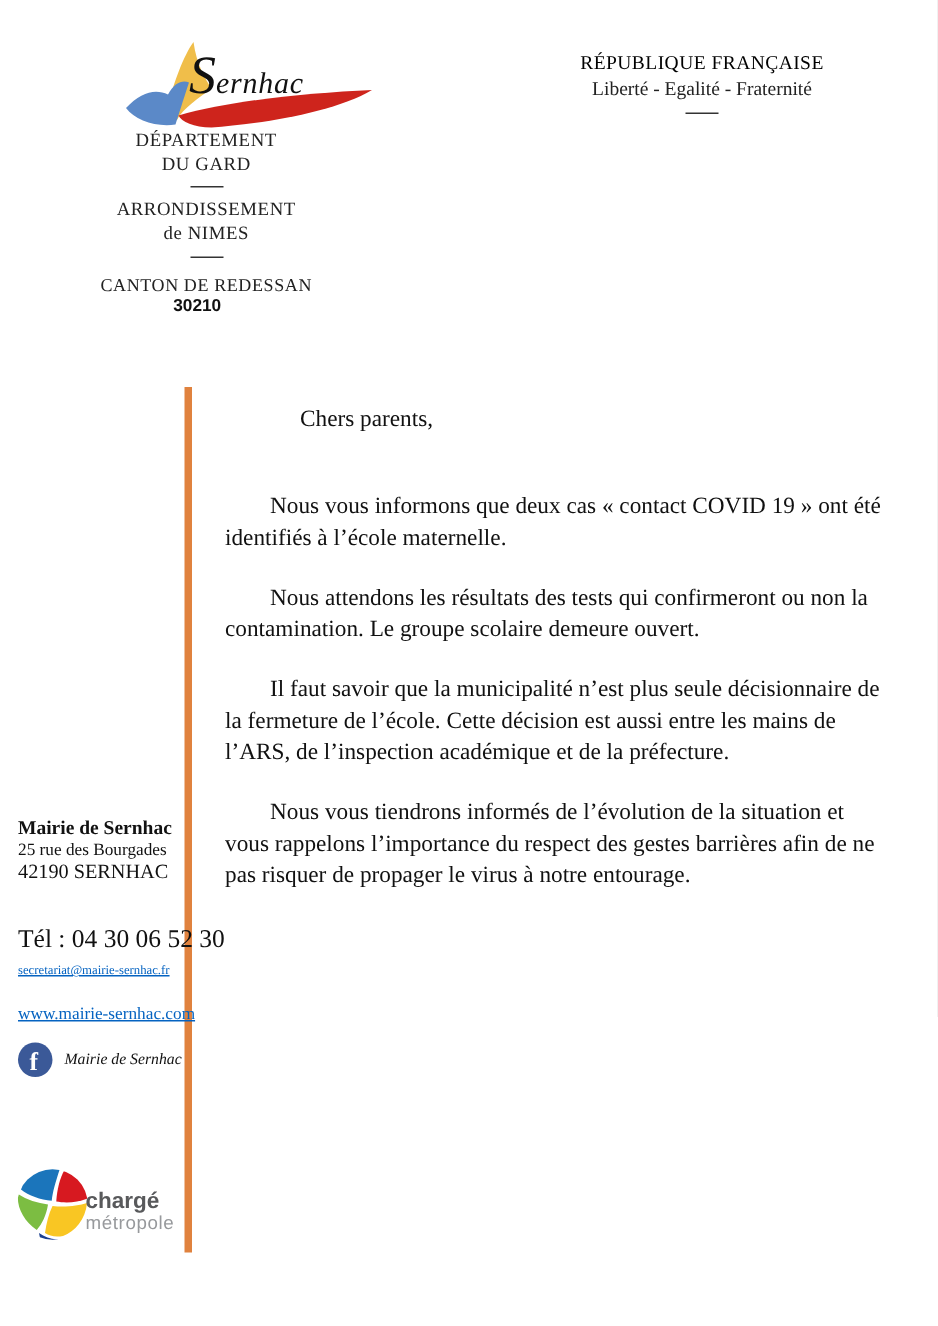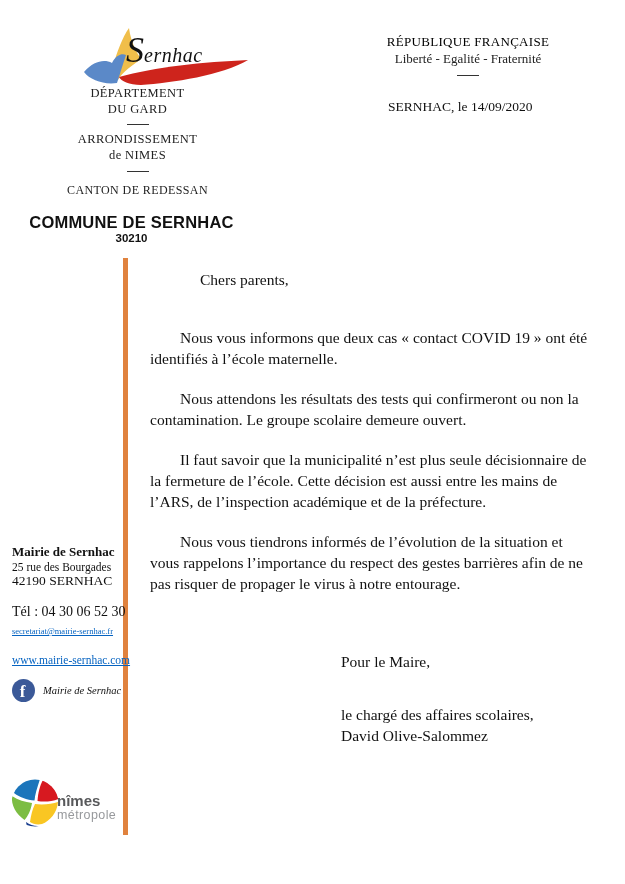--- a/index.html
+++ b/index.html
@@ -42,21 +42,21 @@
   .letter p.para { text-indent:30px; margin-bottom:19px; }
 
   .signature { position:absolute; left:341px; top:651px; font-size:15.5px; line-height:21px; color:#111; }
   .sig-1 { margin-bottom:32px; }
 
   
   .sidebar { position:absolute; left:12px; top:544px; width:112px; color:#111; }
   .sb-title { font-weight:bold; font-size:13px; white-space:nowrap; }
   .sb-addr1 { font-size:11.5px; margin-top:1px; white-space:nowrap; }
   .sb-addr2 { font-size:13.5px; white-space:nowrap; }
-  .sb-phone { font-size:14px; margin-top:15px; white-space:nowrap; }
+  .sb-phone { font-size:17px; margin-top:27px; white-space:nowrap; }
   .sb-email { display:inline-block; font-size:8.5px; text-decoration:underline; margin-top:2px; white-space:nowrap; cursor:pointer; }
   .sb-web   { display:inline-block; font-size:11.5px; text-decoration:underline; margin-top:16px; white-space:nowrap; cursor:pointer; }
   .sb-fb { display:flex; align-items:center; gap:8px; margin-top:11px; }
   .fb-icon { width:23px; height:23px; border-radius:50%; color:#fff; flex:0 0 auto;
              display:flex; align-items:center; justify-content:center;
              font-family:"Liberation Serif", serif; font-weight:bold; font-size:17px; cursor:pointer; }
   .fb-icon span { position:relative; top:1px; left:-1px; }
   .fb-label { font-style:italic; font-size:10.5px; white-space:nowrap; }
 
   
@@ -82,46 +82,39 @@
       <div class="logo-script"><span class="initial">S</span><span class="rest">ernhac</span></div>
     </div>
 
     <div class="hl-line">DÉPARTEMENT</div>
     <div class="hl-line">DU GARD</div>
     <div class="divider"></div>
     <div class="hl-line">ARRONDISSEMENT</div>
     <div class="hl-line">de NIMES</div>
     <div class="divider"></div>
     <div class="canton">CANTON DE REDESSAN</div>
-    <div class="commune">COMMUNE DE SERNHAC</div>
     <div class="postal">30210</div>
   </div>
 
   <div class="header-right">
     <div class="hr-line1">RÉPUBLIQUE FRANÇAISE</div>
     <div class="hr-line2">Liberté  -  Egalité  -  Fraternité</div>
     <div class="divider"></div>
-    <div class="date-line">SERNHAC, le 14/09/2020</div>
   </div>
 
   <div class="vline" style="background: rgb(224, 130, 62);"></div>
 
   <div class="letter">
     <div class="salutation">Chers parents,</div>
     <p class="para">Nous vous informons que deux cas « contact COVID 19 » ont été identifiés à l’école maternelle.</p>
     <p class="para">Nous attendons les résultats des tests qui confirmeront ou non la contamination. Le groupe scolaire demeure ouvert.</p>
     <p class="para">Il faut savoir que la municipalité n’est plus seule décisionnaire de la fermeture de l’école. Cette décision est aussi entre les mains de l’ARS, de l’inspection académique et de la préfecture.</p>
     <p class="para">Nous vous tiendrons informés de l’évolution de la situation et vous rappelons l’importance du respect des gestes barrières afin de ne pas risquer de propager le virus à notre entourage.</p>
   </div>
 
-  <div class="signature">
-    <div class="sig-1">Pour le Maire,</div>
-    <div>le chargé des affaires scolaires,</div>
-    <div>David Olive-Salommez</div>
-  </div>
 
   <div class="sidebar">
     <div class="sb-title">Mairie de Sernhac</div>
     <div class="sb-addr1">25 rue des Bourgades</div>
     <div class="sb-addr2">42190 SERNHAC</div>
     <div class="sb-phone">Tél : 04 30 06 52 30</div>
     <a class="sb-email" style="color: rgb(5, 99, 193); text-align: center;">secretariat@mairie-sernhac.fr</a>
     <br>
     <a class="sb-web" style="color: rgb(5, 99, 193);">www.mairie-sernhac.com</a>
     <div class="sb-fb">
@@ -140,18 +133,18 @@
       <g clip-path="url(#globeclip)">
         <rect width="100" height="100" fill="#ffffff"></rect>
         <path d="M18,6 C32,-4 52,-4 60,2 C54,20 50,34 49,45 C34,44 18,38 8,30 C10,20 13,12 18,6 Z" fill="#1B75BB"></path>
         <path d="M66,4 C84,12 96,28 97,42 C82,48 66,48 55,46 C56,30 60,14 66,4 Z" fill="#D71920"></path>
         <path d="M4,36 C16,44 30,48 44,50 C42,64 36,76 29,84 C12,72 2,54 4,36 Z" fill="#7CBD42"></path>
         <path d="M50,52 C66,54 84,52 96,48 C94,70 80,86 64,92 C54,94 46,92 40,88 C42,74 45,62 50,52 Z" fill="#F9C623"></path>
         <path d="M32,88 C40,94 50,97 58,96 C50,102 40,102 34,98 Z" fill="#1B3F8F"></path>
       </g>
     </svg>
     <div class="nimes-text">
-      <div class="nimes-line1">nîmes</div>
+      <div class="nimes-line1">chargé</div>
       <div class="nimes-line2">métropole</div>
     </div>
   </div>
 
 </div>
 
 </body></html>

